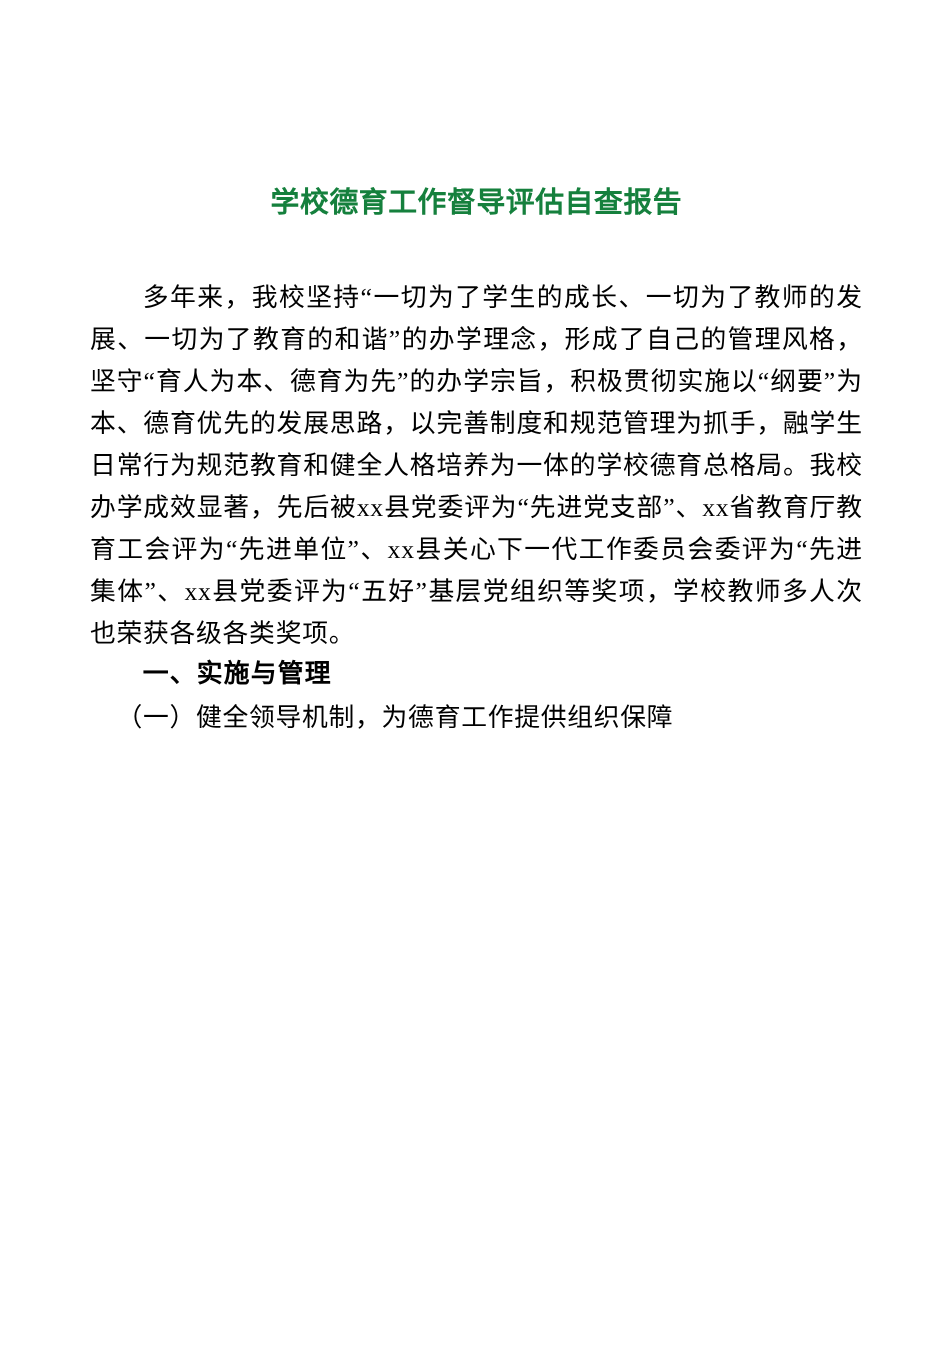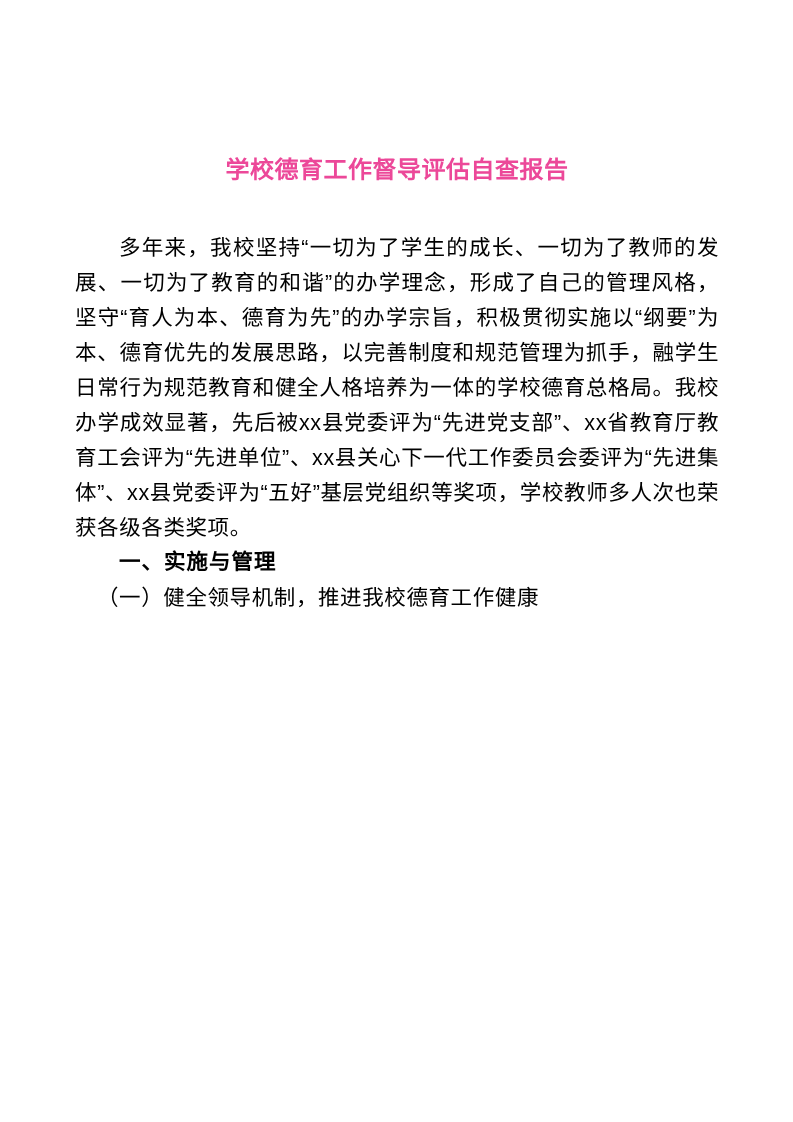--- a/index.html
+++ b/index.html
@@ -28,21 +28,21 @@
 
   
   .doc-title {
     margin: 0;
     padding: 0;
     font-family: "Liberation Sans", "DejaVu Sans", sans-serif;
     font-weight: bold;
     font-size: 24px;
     line-height: 30px;
     letter-spacing: 0.5px;
-    color: #ec4899;
+    color: #15803d;
     text-align: center;
     position: absolute;
     top: 155px;
     left: 0;
     width: 644px;
     white-space: nowrap;
   }
 
   
   .body-block {
@@ -51,21 +51,21 @@
     left: 0;
     width: 644px;
   }
 
   p.para,
   p.heading,
   p.subheading {
     margin: 0;
     padding: 0;
     color: #000000;
-    font-family: Liberation Sans, sans-serif;
+    font-family: Liberation Serif, serif;
     font-size: 21.5px;
     line-height: 35px;
     text-align: justify;
     text-justify: inter-character;
     text-align-last: left;
     letter-spacing: 0.6px;
     word-break: break-all;
     -webkit-font-smoothing: antialiased;
   }
 
@@ -99,18 +99,18 @@
 
     <h1 class="doc-title">学校德育工作督导评估自查报告</h1>
 
     <div class="body-block">
 
       <p class="para">多年来，我校坚持“一切为了学生的成长、一切为了教师的发展、一切为了教育的和谐”的办学理念，形成了自己的管理风格，坚守“育人为本、德育为先”的办学宗旨，积极贯彻实施以“纲要”为本、德育优先的发展思路，以完善制度和规范管理为抓手，融学生日常行为规范教育和健全人格培养为一体的学校德育总格局。我校办学成效显著，先后被xx县党委评为“先进党支部”、xx省教育厅教育工会评为“先进单位”、xx县关心下一代工作委员会委评为“先进集体”、xx县党委评为“五好”基层党组织等奖项，学校教师多人次也荣获各级各类奖项。</p>
 
 
       <p class="heading">一、实施与管理</p>
 
-      <p class="subheading">（一）健全领导机制，推进我校德育工作健康</p>
+      <p class="subheading">（一）健全领导机制，为德育工作提供组织保障</p>
 
 
     </div>
   </div>
 </div>
 
 </body></html>

